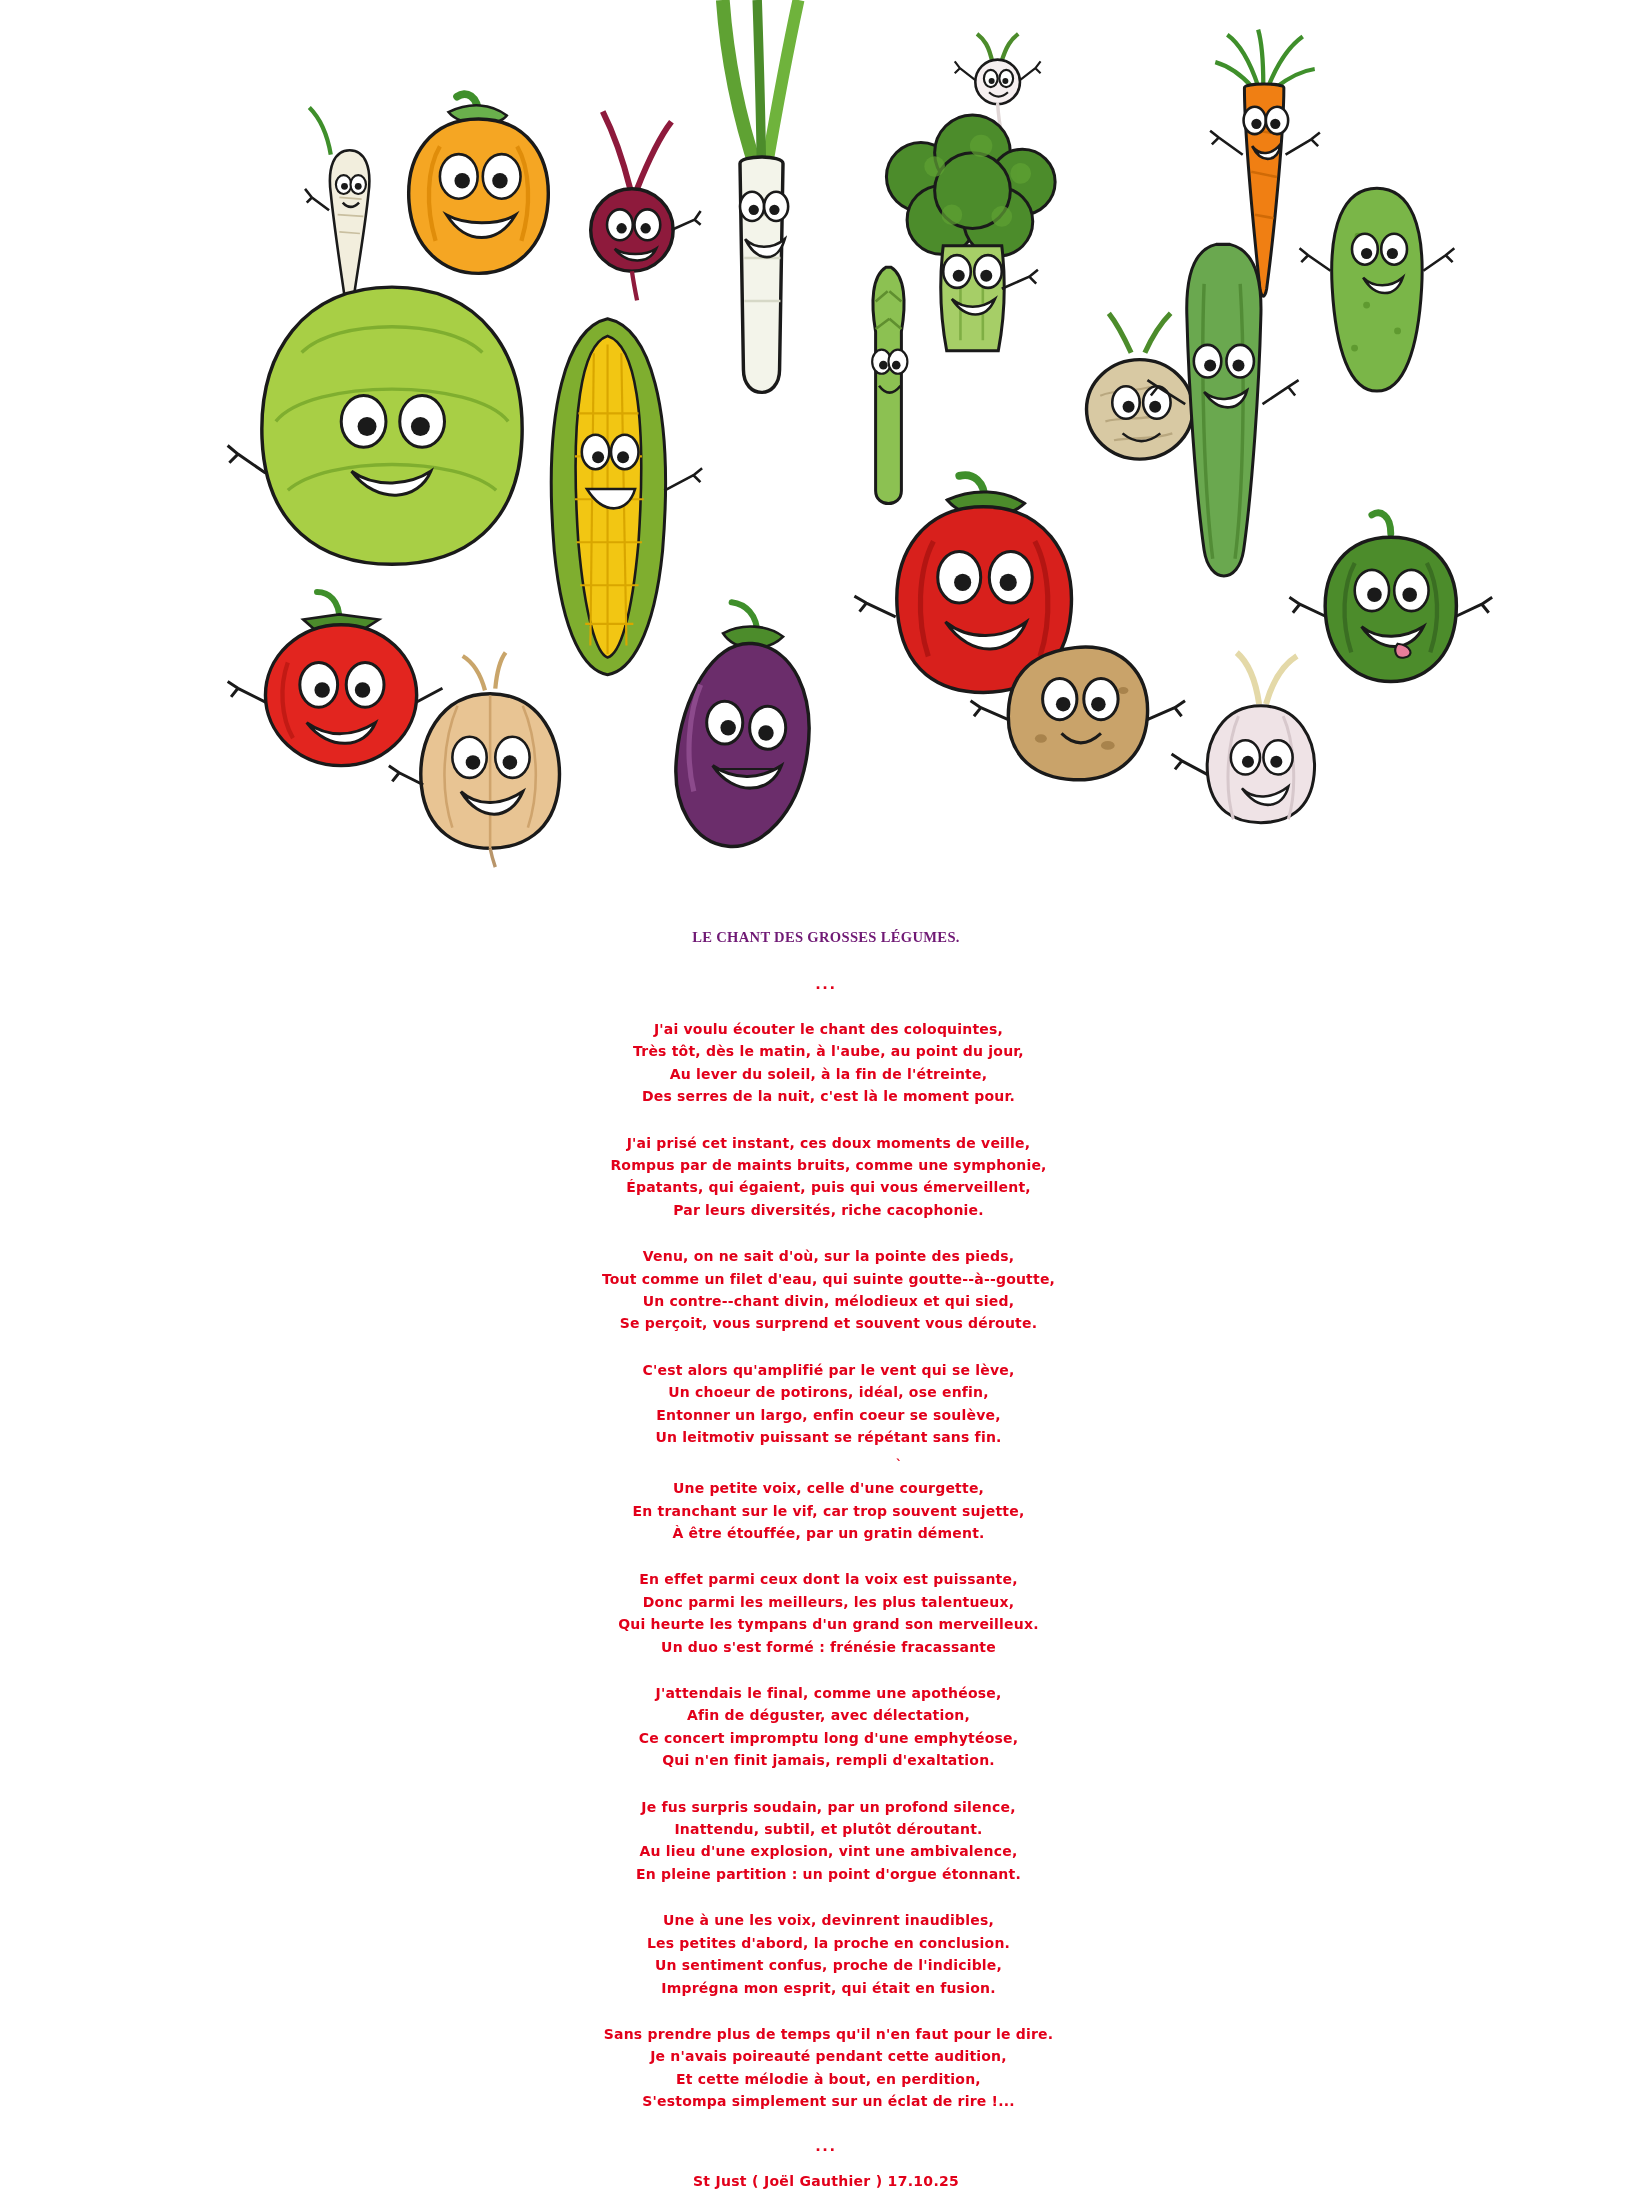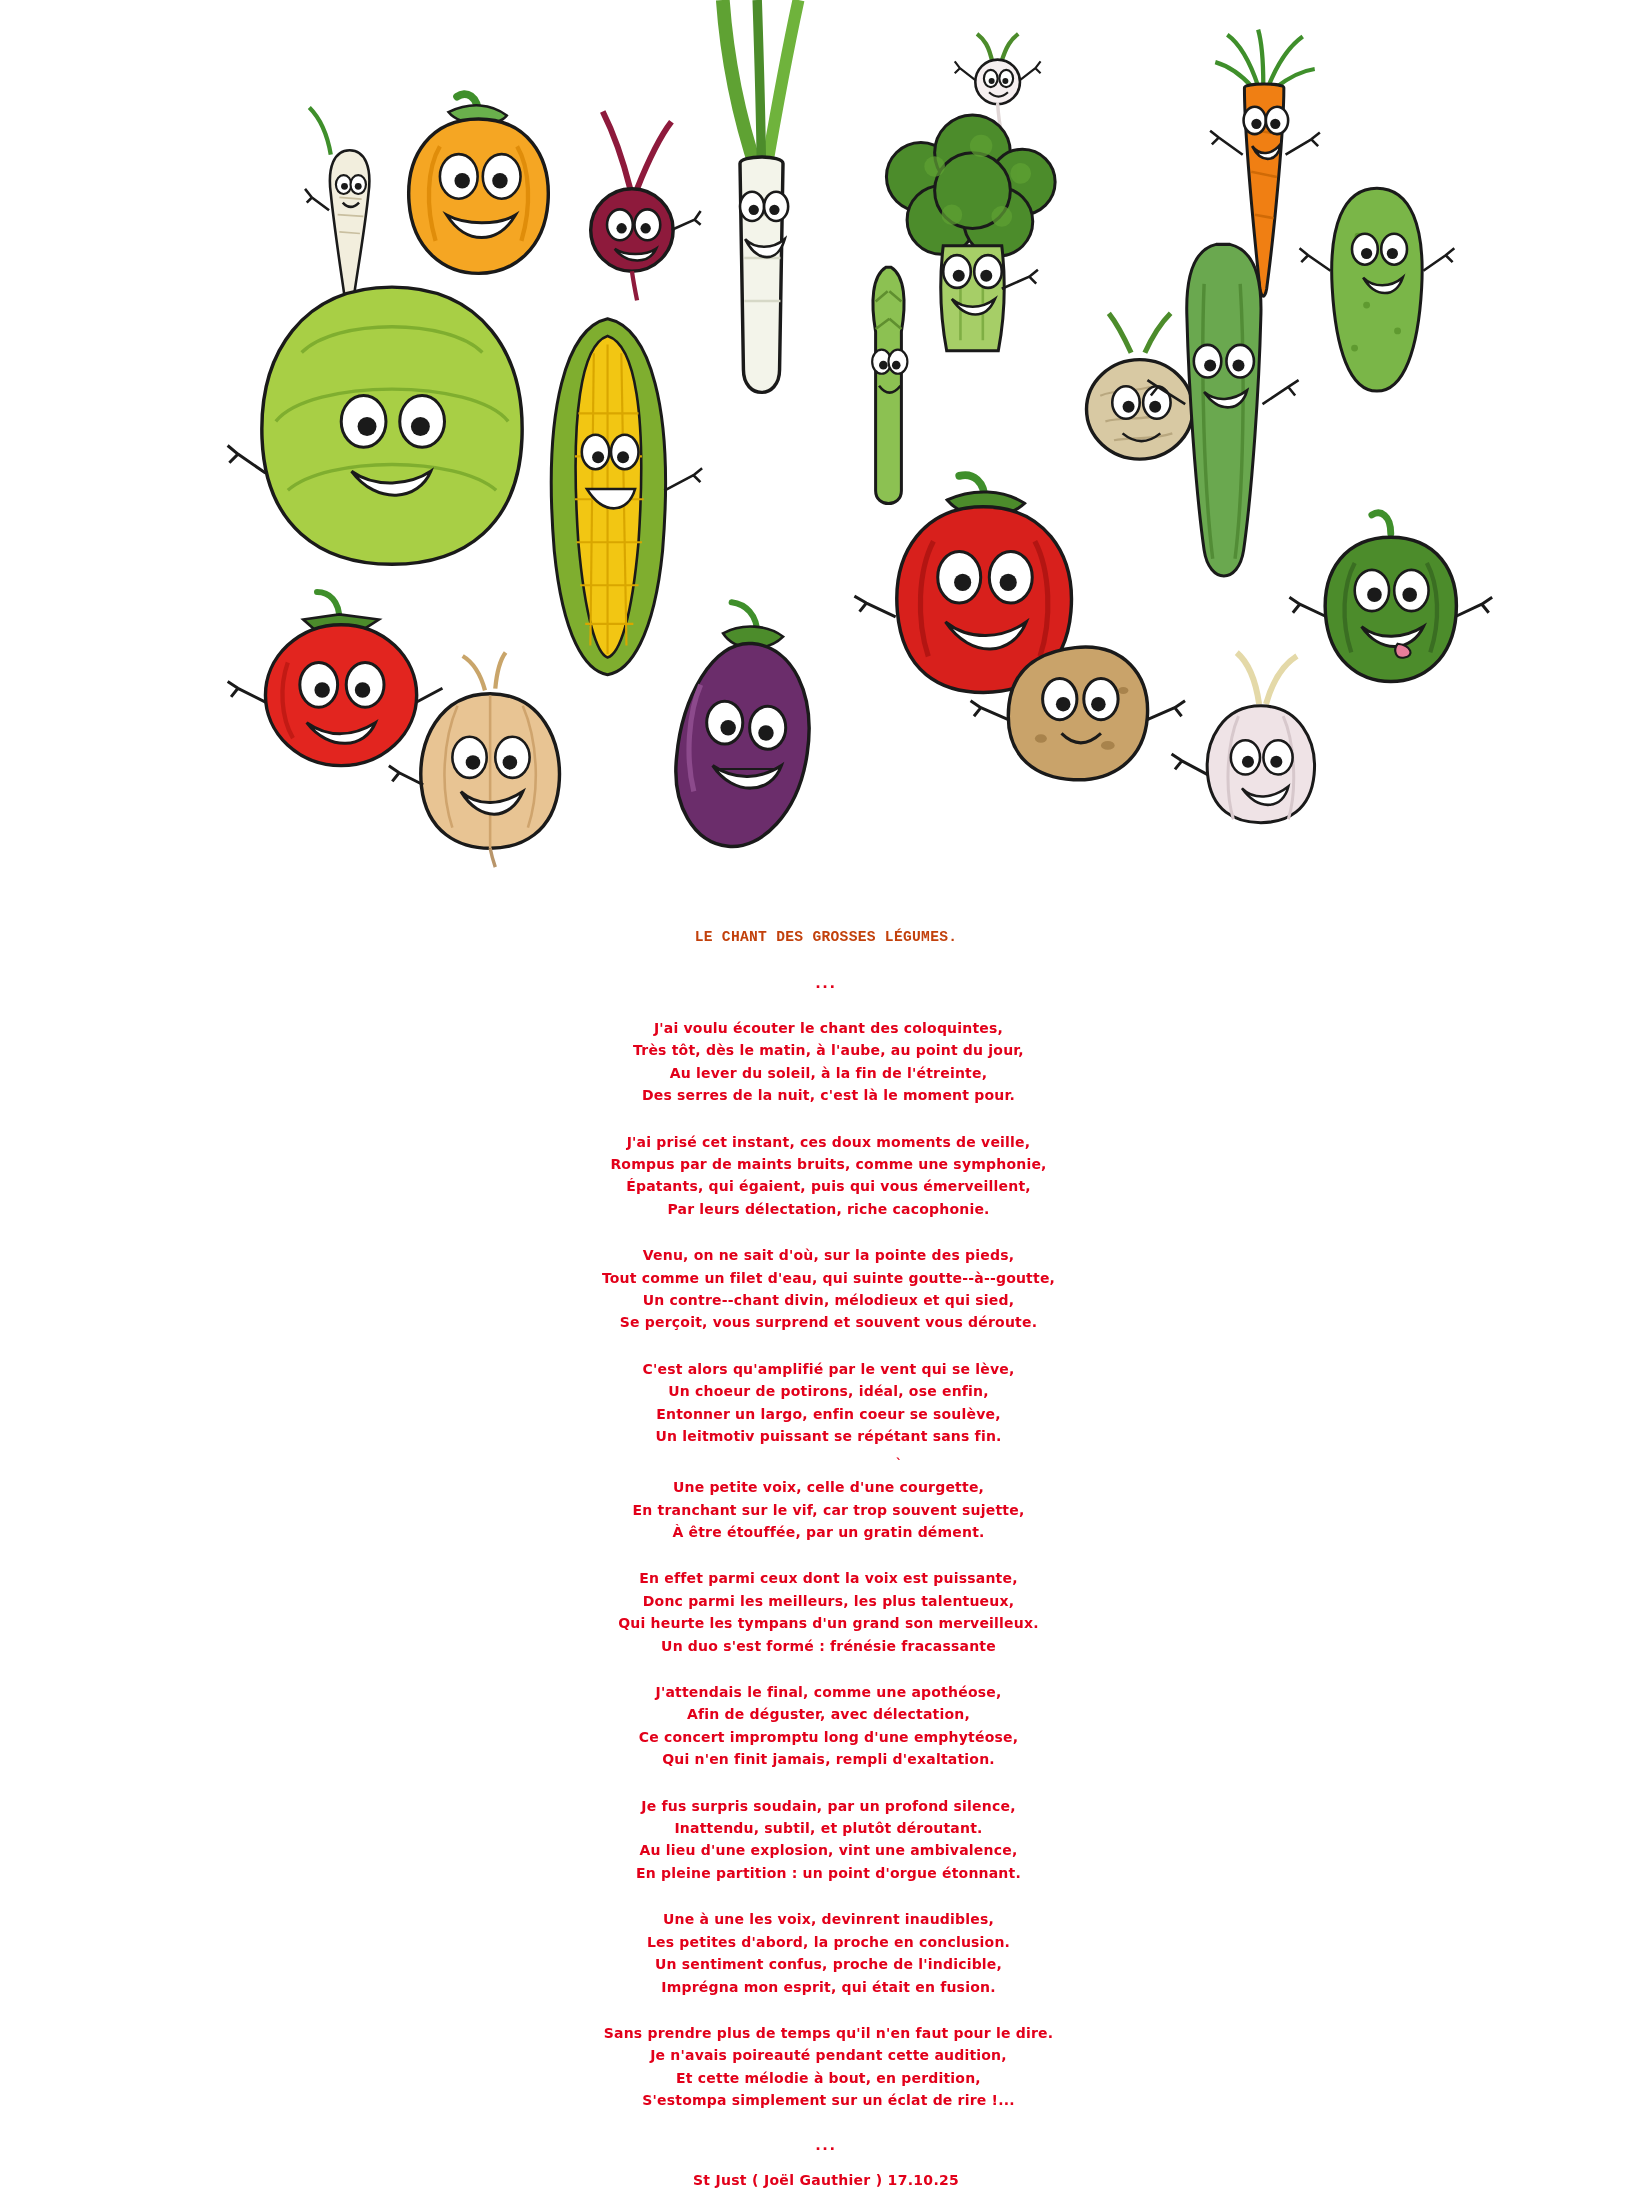--- a/index.html
+++ b/index.html
@@ -40,22 +40,22 @@
   .veg svg { display: block; overflow: visible; }
 
   
   .poem {
     width: 1652px;
     padding: 17px 0 52px 0;
     box-sizing: border-box;
     text-align: center;
   }
   .poem-title {
-    color: #c2410c;
-    font-family: Liberation Mono, monospace;
+    color: #701a75;
+    font-family: Liberation Serif, serif;
     font-weight: bold;
     font-size: 14.6px;
     letter-spacing: 0.3px;
     margin: 0 0 29px 0;
   }
   .divider {
     color: #e2001a;
     font-weight: bold;
     font-size: 14.6px;
     letter-spacing: 1.7px;
@@ -463,21 +463,21 @@
       <span class="line">J'ai voulu écouter le chant des coloquintes,</span>
       <span class="line">Très tôt, dès le matin, à l'aube, au point du jour,</span>
       <span class="line">Au lever du soleil, à la fin de l'étreinte,</span>
       <span class="line">Des serres de la nuit, c'est là le moment pour.</span>
     </div>
 
     <div class="stanza">
       <span class="line">J'ai prisé cet instant, ces doux moments de veille,</span>
       <span class="line">Rompus par de maints bruits, comme une symphonie,</span>
       <span class="line">Épatants, qui égaient, puis qui vous émerveillent,</span>
-      <span class="line">Par leurs délectation, riche cacophonie.</span>
+      <span class="line">Par leurs diversités, riche cacophonie.</span>
     </div>
 
     <div class="stanza">
       <span class="line">Venu, on ne sait d'où, sur la pointe des pieds,</span>
       <span class="line">Tout comme un filet d'eau, qui suinte goutte--à--goutte,</span>
       <span class="line">Un contre--chant divin, mélodieux et qui sied,</span>
       <span class="line">Se perçoit, vous surprend et souvent vous déroute.</span>
     </div>
 
     <div class="stanza">

